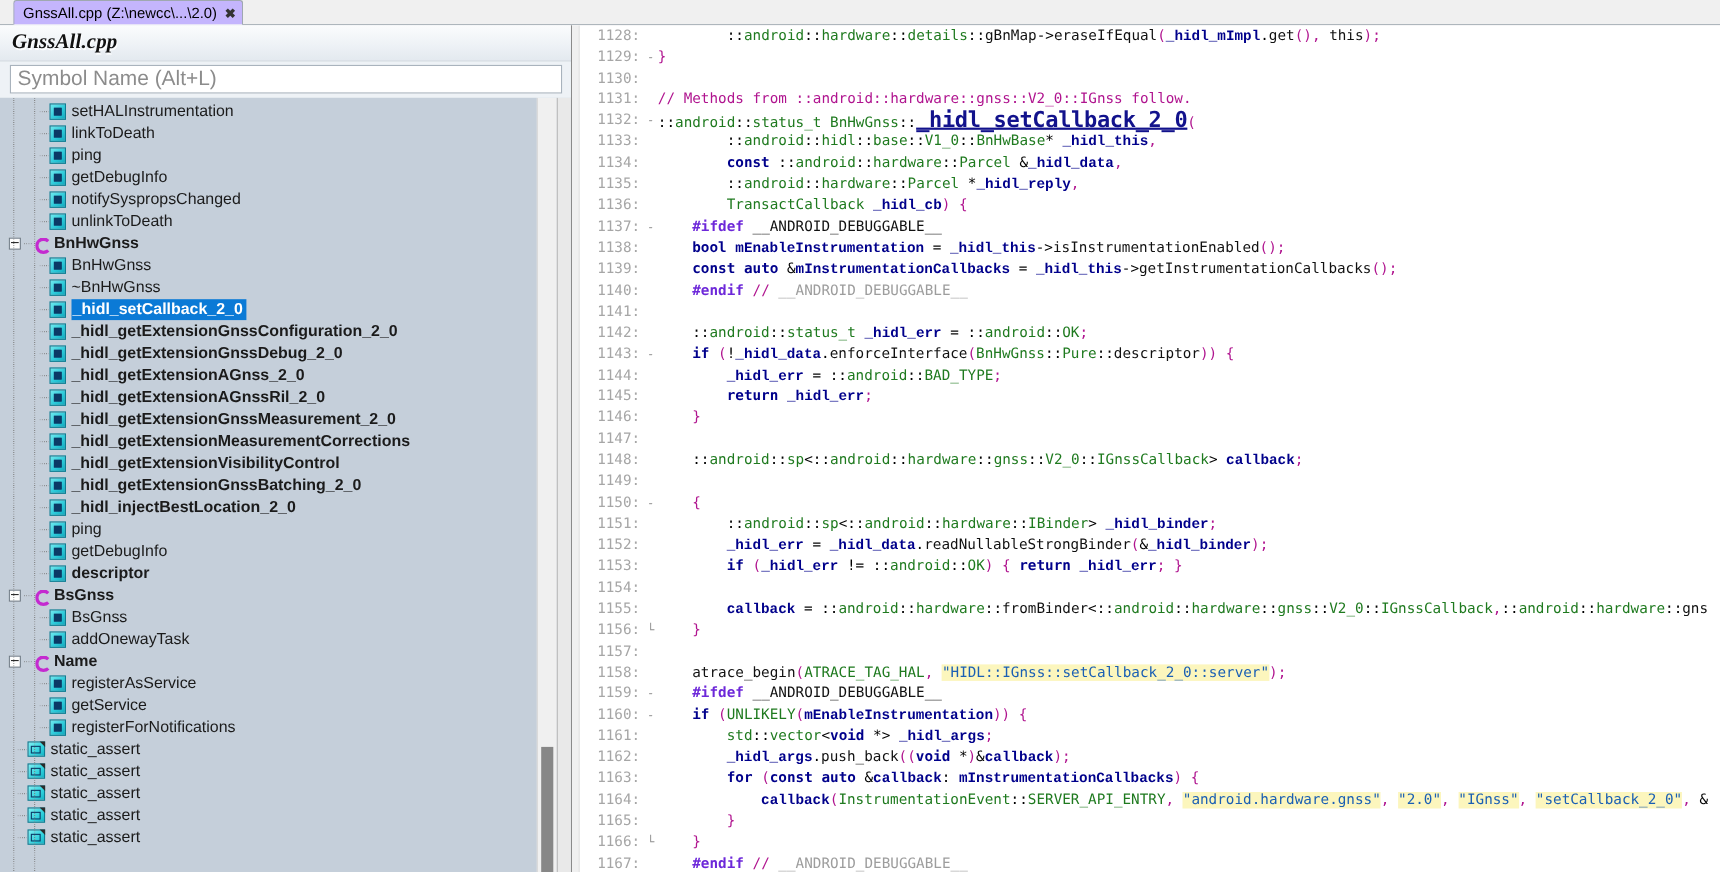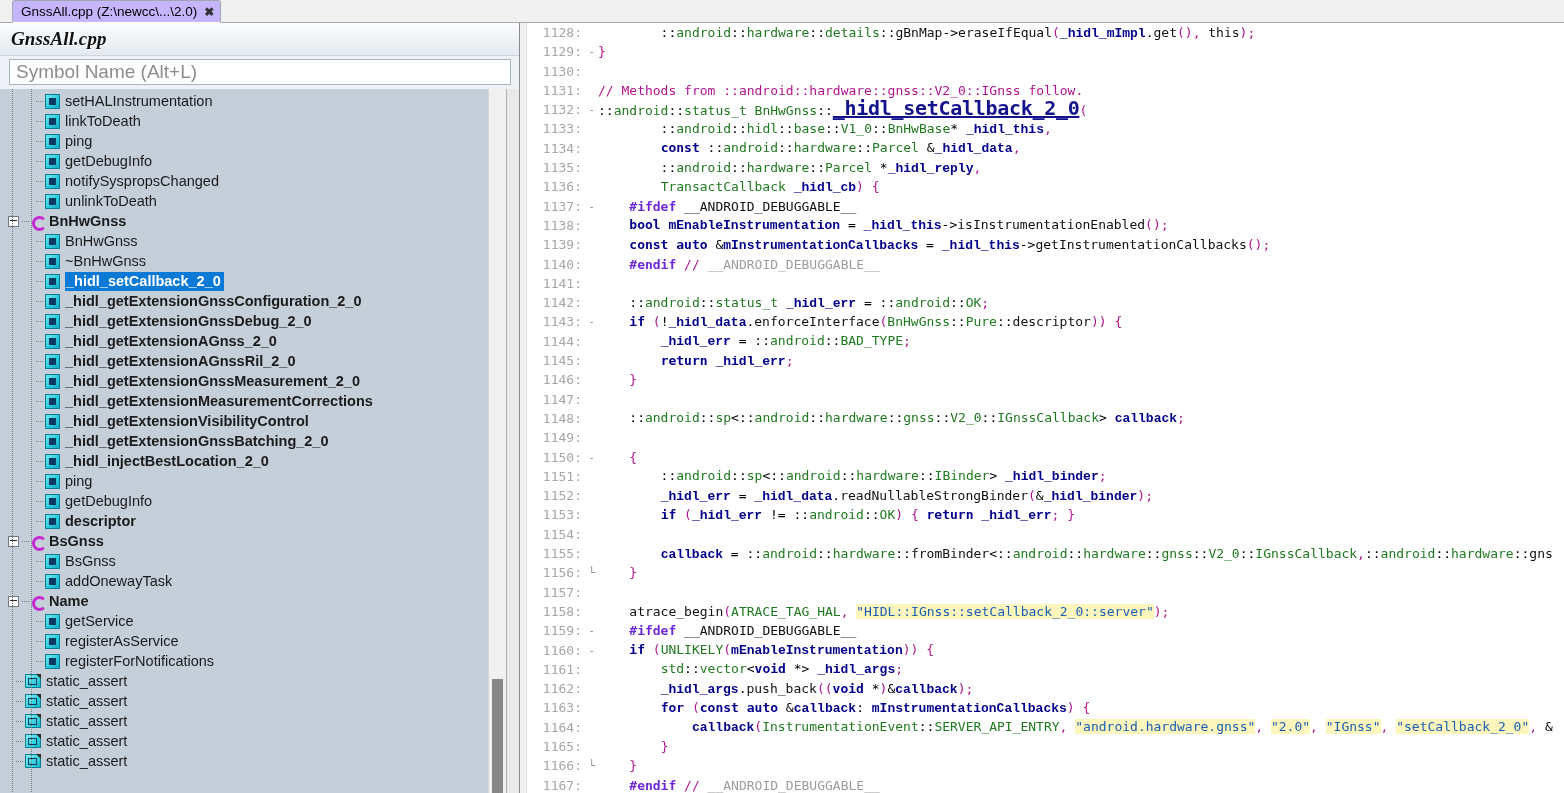--- a/index.html
+++ b/index.html
@@ -347,27 +347,27 @@
               <span class="ind" style="width: 8px;"></span>
               <span class="expander"></span>
               <span class="expander-lead"></span>
               <span class="ic ic-class"></span>
               <span class="lbl b">Name</span>
             </div>
             <div class="row">
               <span class="ind" style="width: 28px;"></span>
               <span class="elbow"></span>
               <span class="ic ic-method"></span>
+              <span class="lbl">registerAsService</span>
+            </div>
+            <div class="row">
+              <span class="ind" style="width: 28px;"></span>
+              <span class="elbow"></span>
+              <span class="ic ic-method"></span>
               <span class="lbl">getService</span>
-            </div>
-            <div class="row">
-              <span class="ind" style="width: 28px;"></span>
-              <span class="elbow"></span>
-              <span class="ic ic-method"></span>
-              <span class="lbl">registerAsService</span>
             </div>
             <div class="row">
               <span class="ind" style="width: 28px;"></span>
               <span class="elbow"></span>
               <span class="ic ic-method"></span>
               <span class="lbl">registerForNotifications</span>
             </div>
             <div class="row">
               <span class="ind" style="width: 8px;"></span>
               <span class="elbow"></span>

